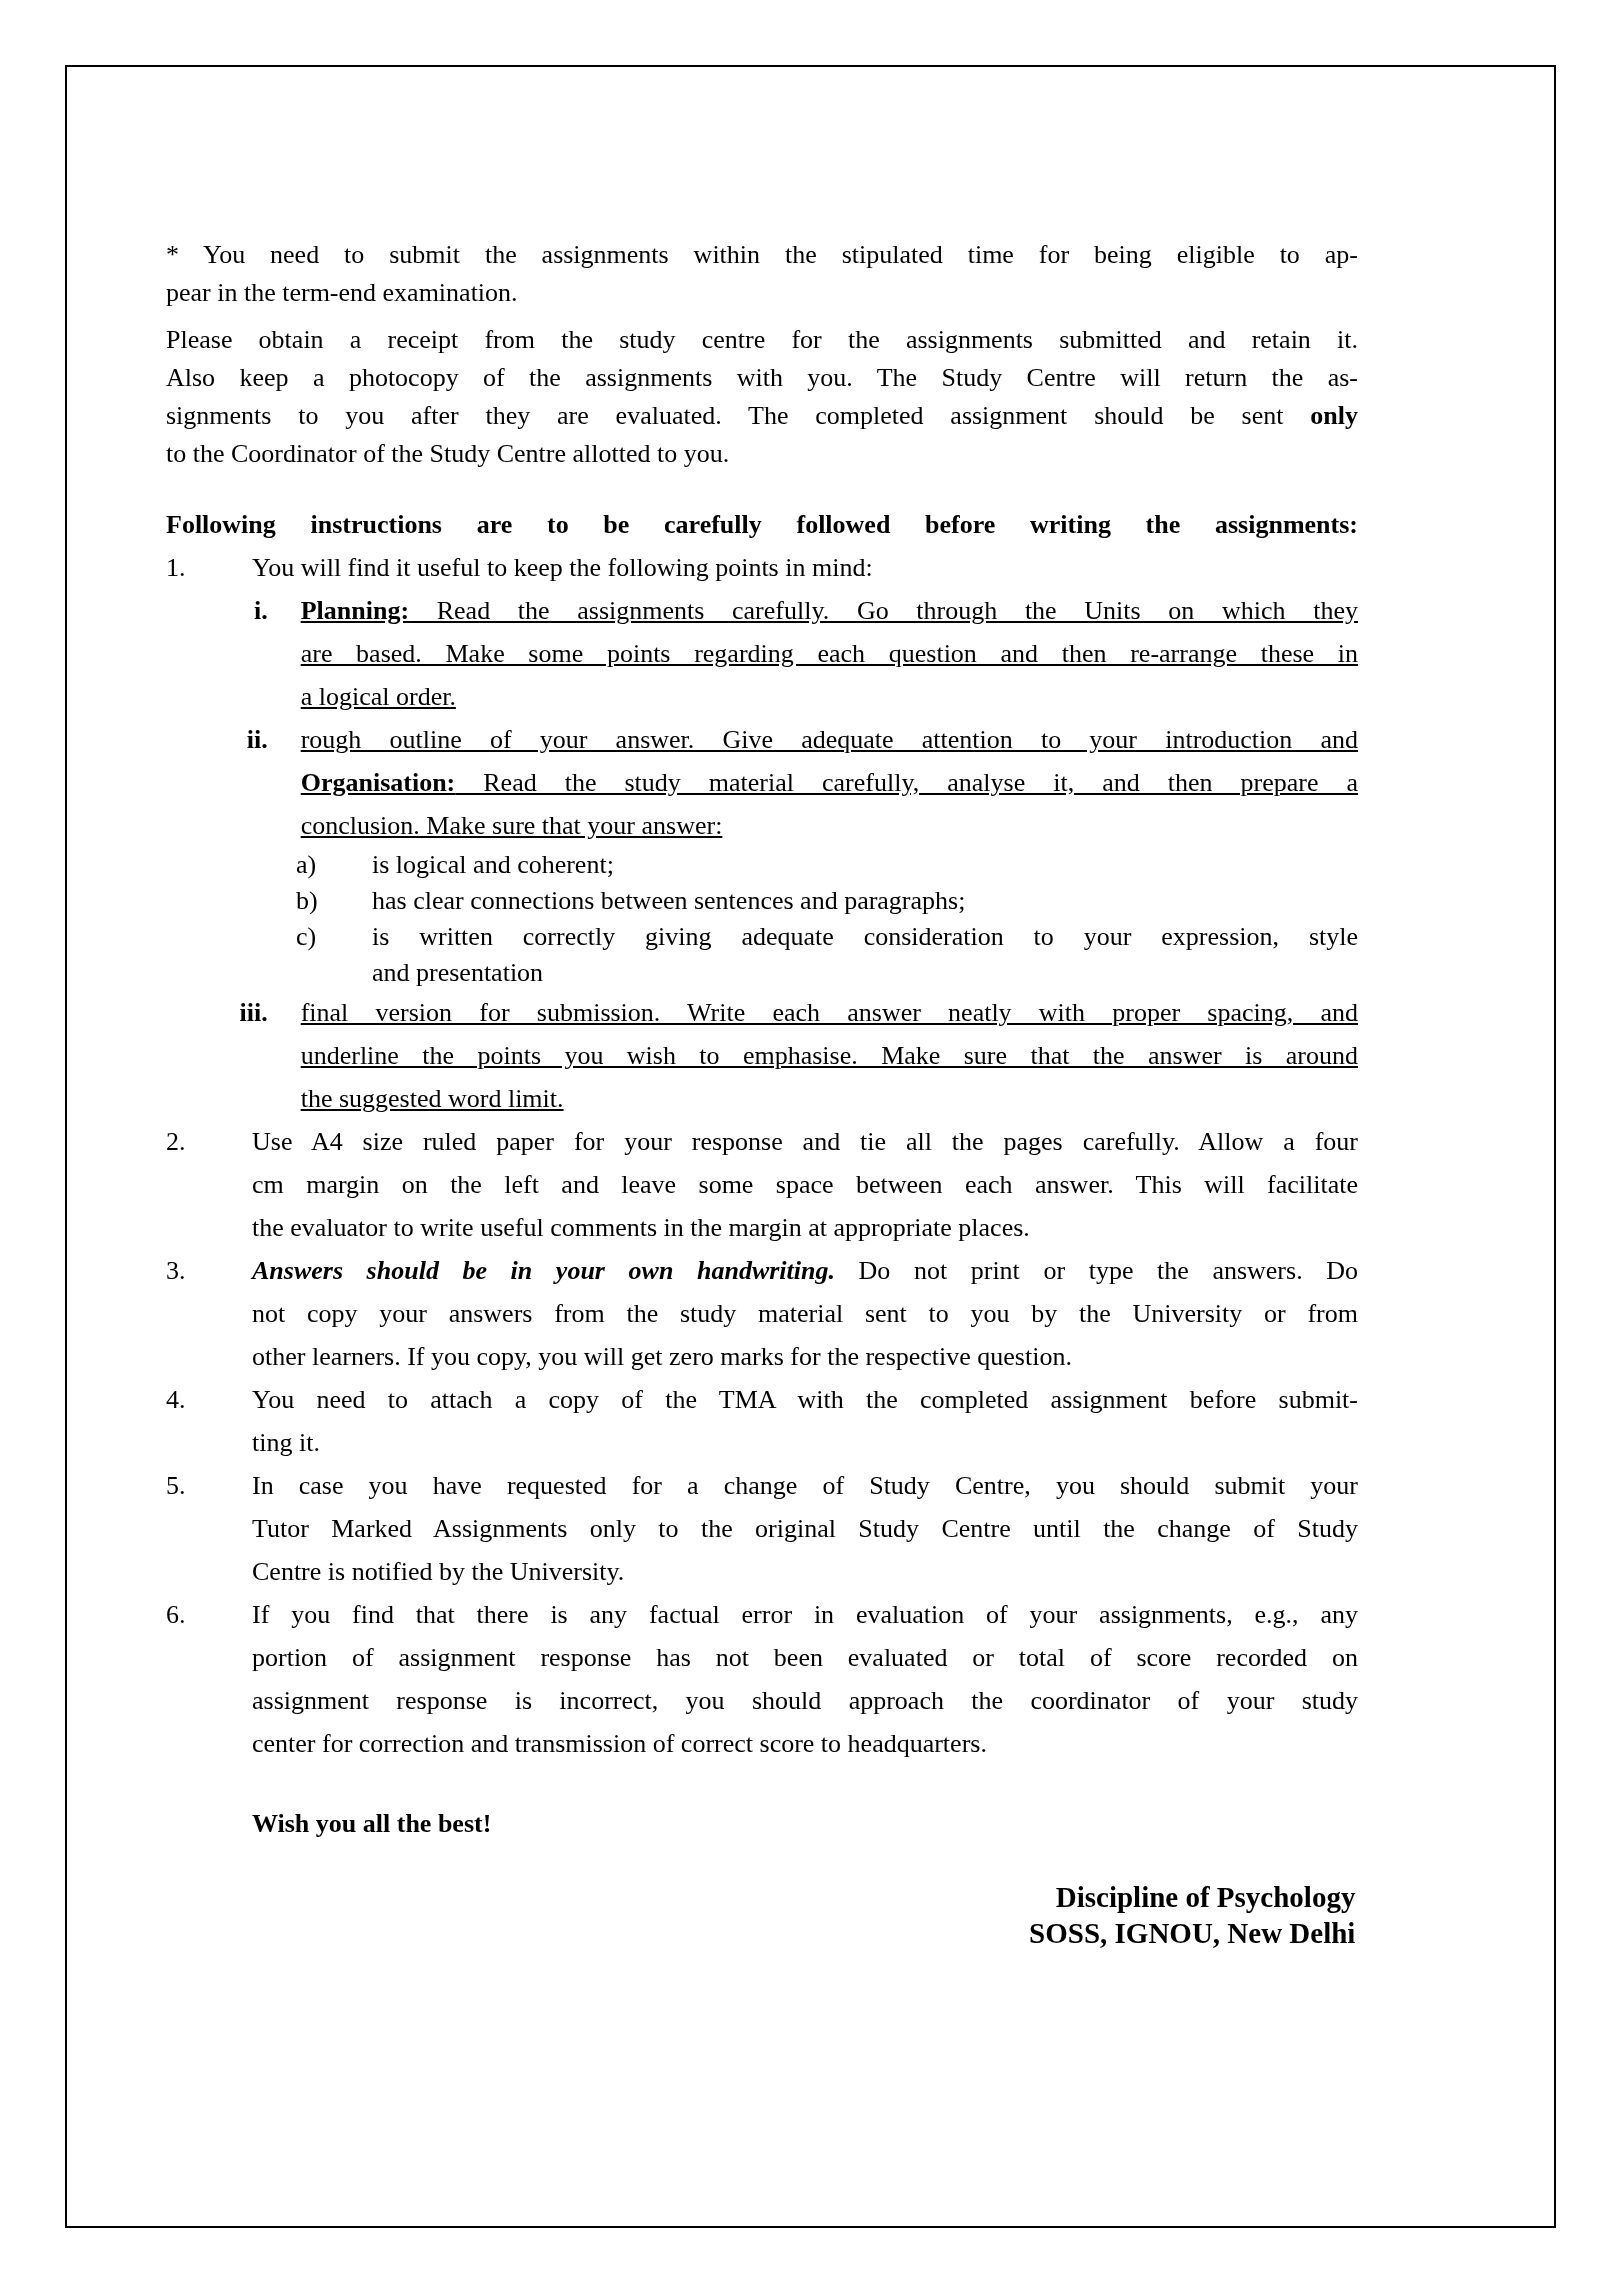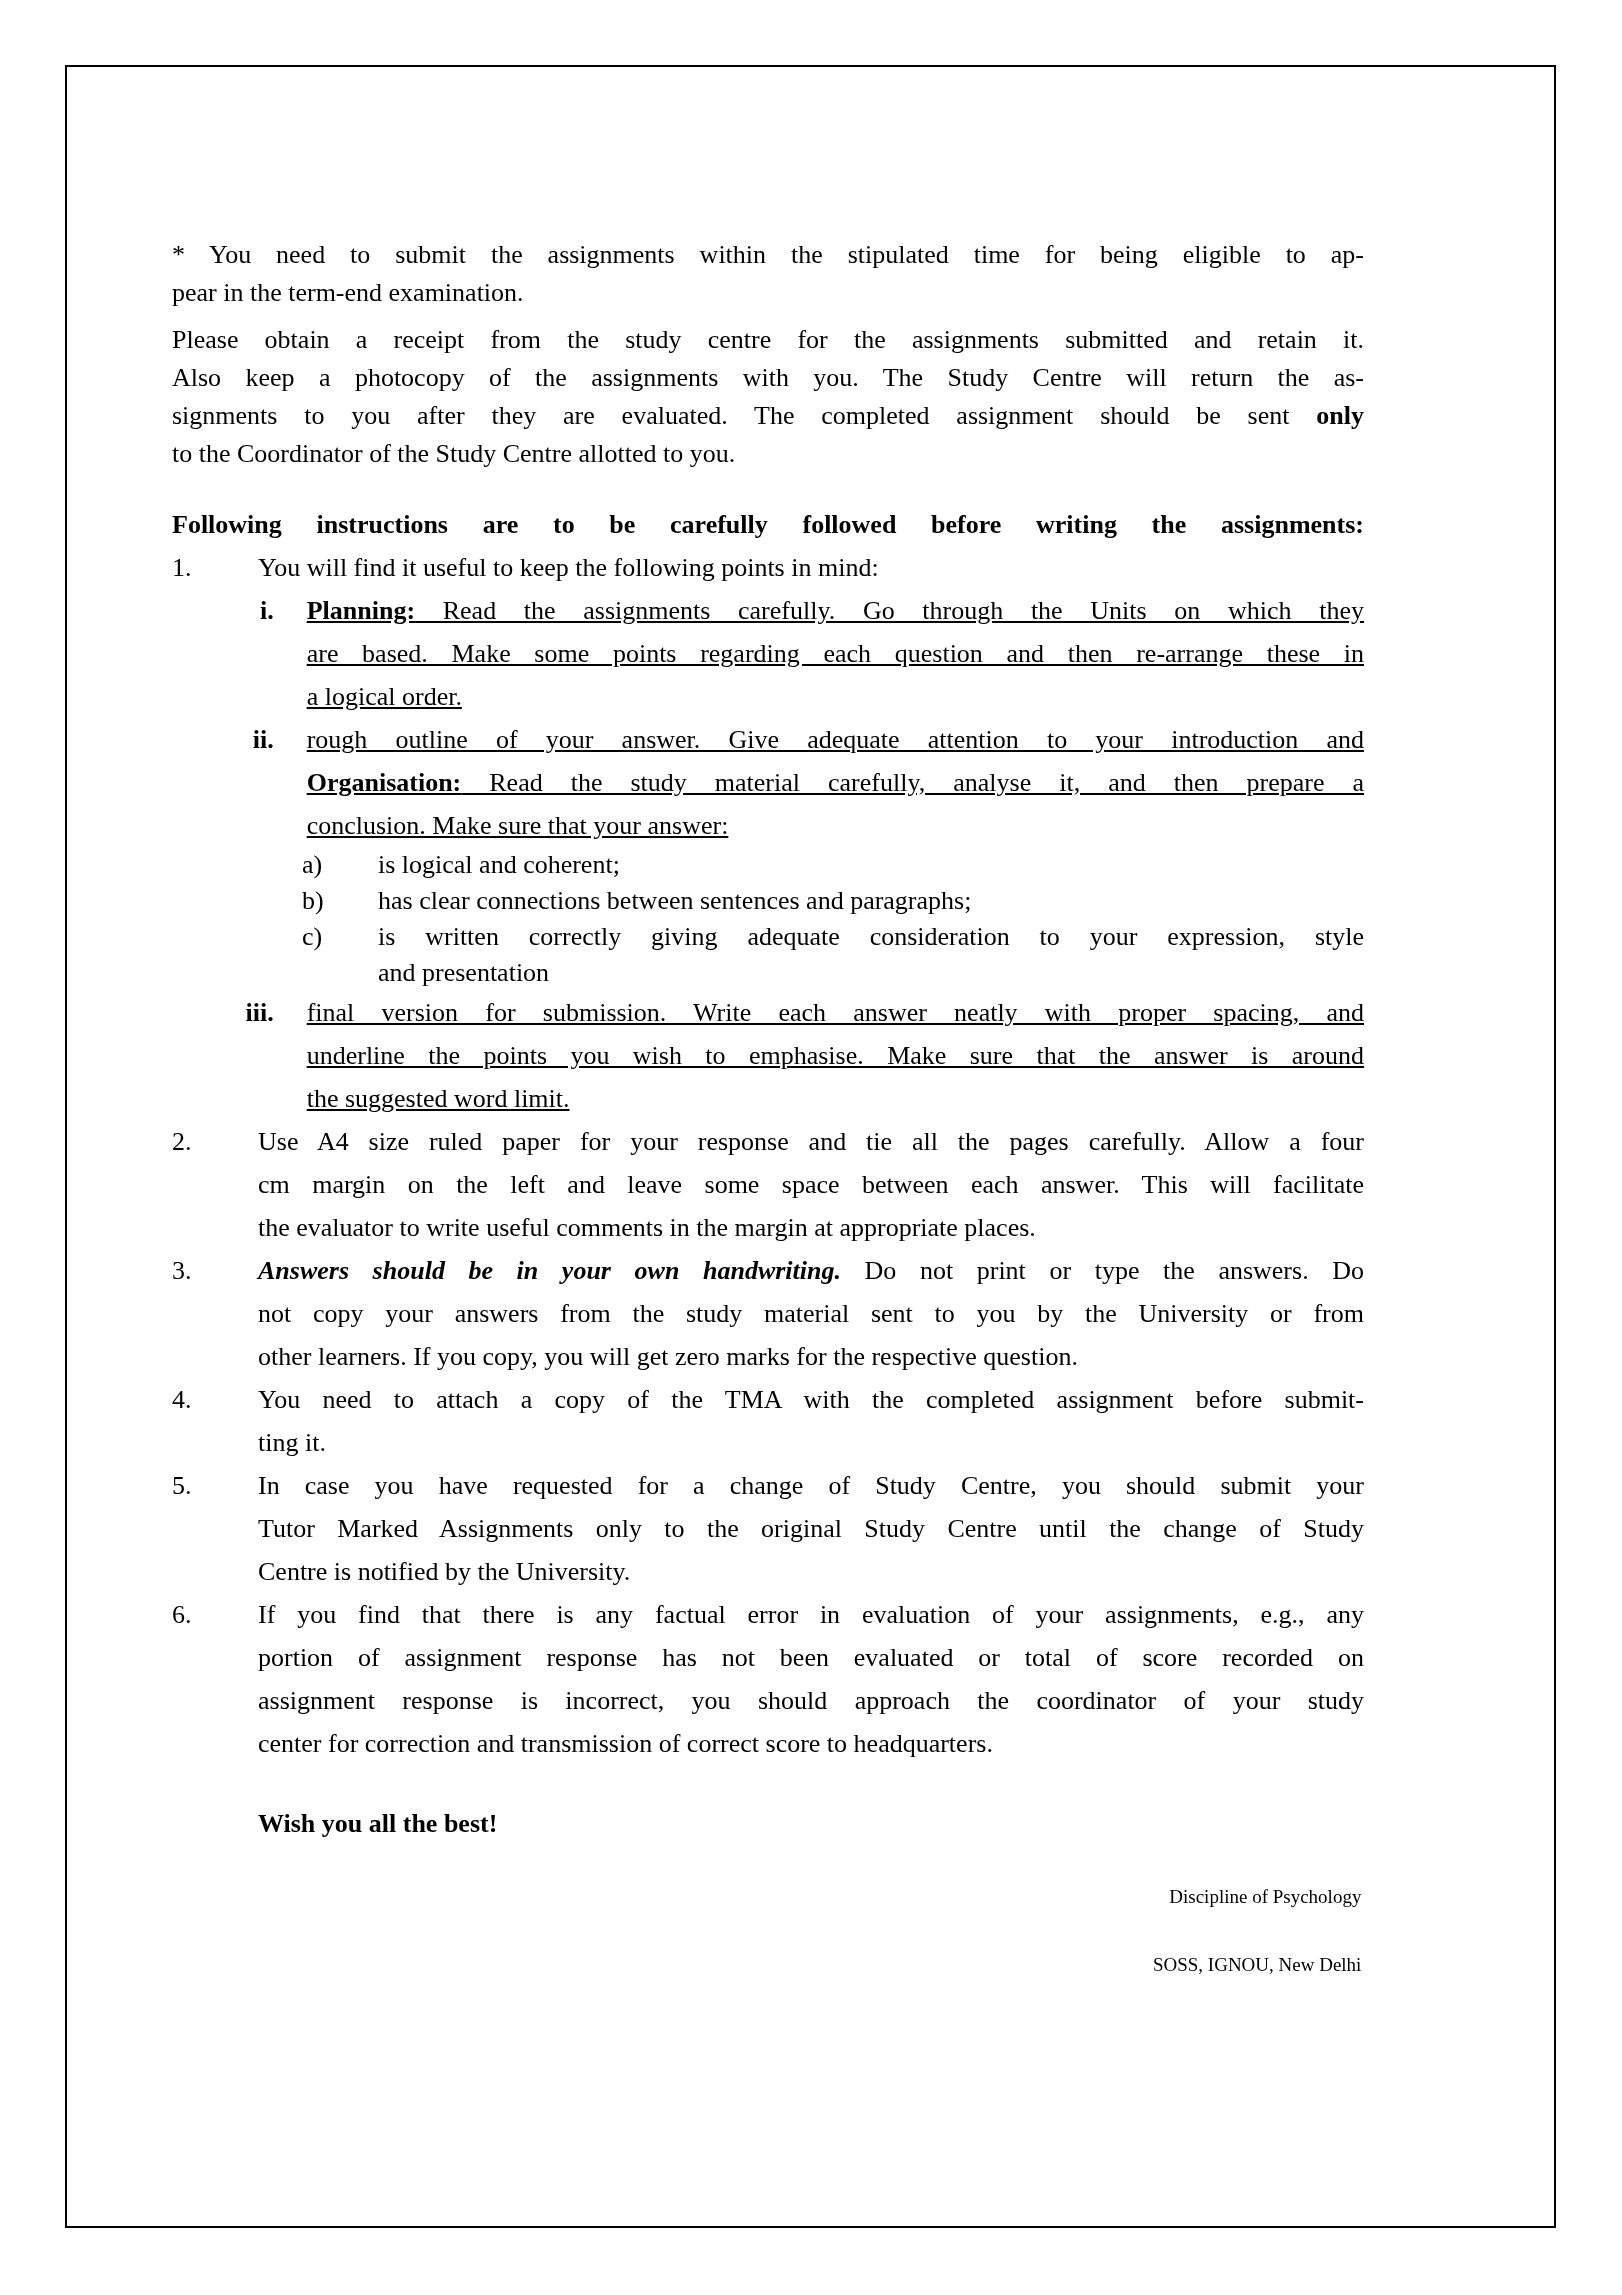--- a/index.html
+++ b/index.html
@@ -21,21 +21,21 @@
     position: absolute;
     left: 65px;
     top: 65px;
     width: 1491px;
     height: 2163px;
     border: 2px solid #000000;
     box-sizing: border-box;
   }
   .doc {
     position: absolute;
-    left: 172px;
+    left: 166px;
     top: 236px;
     width: 1192px;
     font-size: 26px;
   }
   .blk {
     display: flex;
     align-items: flex-start;
   }
   .lines { flex: 1; min-width: 0; }
   .line { text-align: left; }
@@ -89,23 +89,22 @@
   .b-wish .line { line-height: 43px; font-weight: bold; }
 
   
   .signature {
     margin-top: 34px;
     text-align: right;
     padding-right: 2.6px;
   }
   .sig-line {
     line-height: 36px;
-    font-size: 19px;
-    font-weight: normal;
-    margin-top: 32px;
+    font-size: 29px;
+    font-weight: bold;
   }
 </style>
 </head>
 <body style="background: rgb(255, 255, 255); color: rgb(0, 0, 0);">
 
 <div>
   <div class="page-border" style="border-color: rgb(0, 0, 0);"></div>
   <div class="doc">
     <div id="doc-body">
         <div class="blk b-para">

